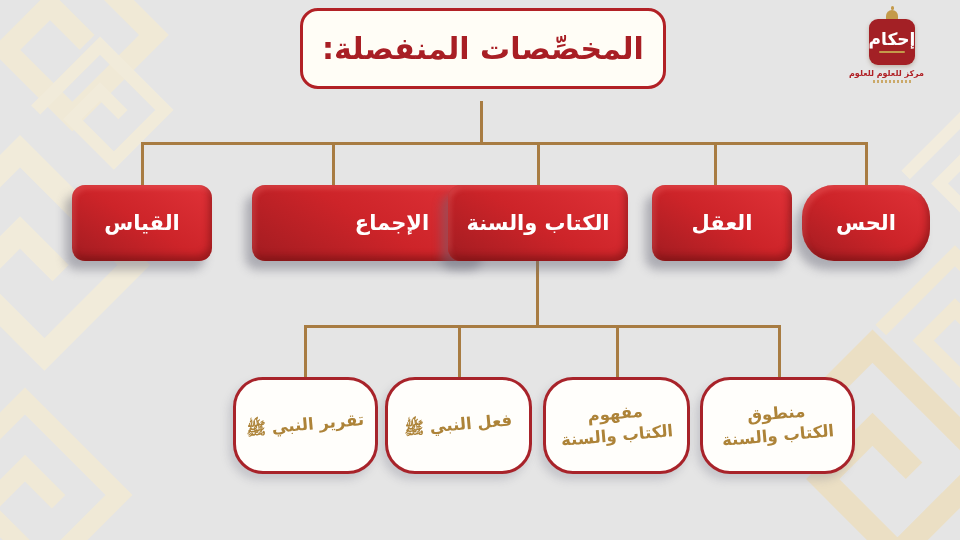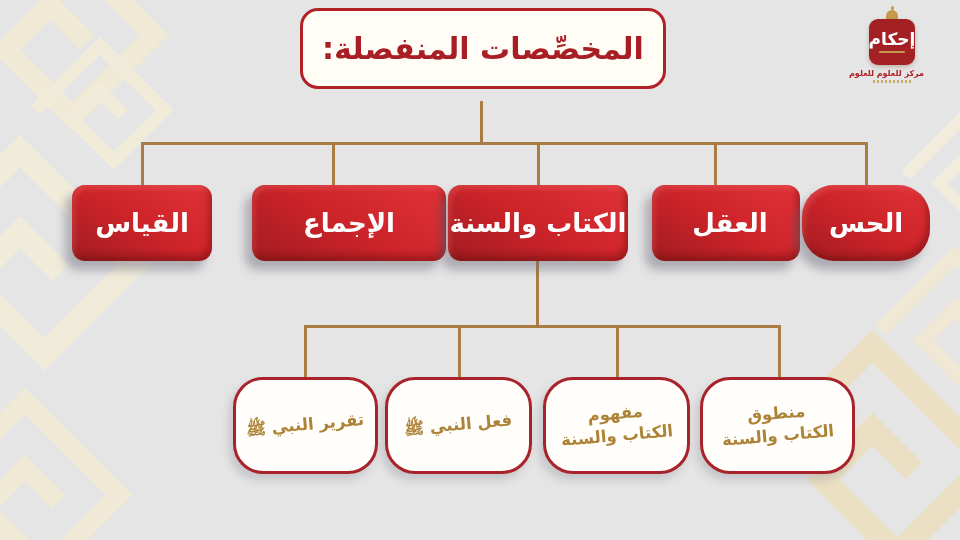--- a/index.html
+++ b/index.html
@@ -29,21 +29,21 @@
   .rbox{
     position:absolute;top:185px;height:76px;border-radius:13px;
     background:linear-gradient(211deg,#e03238 0%,#cd2429 45%,#b520256e 70%,#9a1a1f 100%);
     background-color:#c9242a;
     background:linear-gradient(211deg,#e03238 0%,#cd2429 50%,#a81d22 92%);
     box-shadow:-7px 9px 10px rgba(105,105,120,.45),
                inset -3px -5px 7px rgba(90,10,12,.45),
                inset 3px 4px 5px rgba(255,130,130,.28);
     display:flex;align-items:center;justify-content:center;
   }
-  .rbox span{direction:rtl;color:#ffffff;font-size:26px;font-weight:bold;}
+  .rbox span{direction:rtl;color:#ffffff;font-size:21px;font-weight:bold;}
   
   .wbox{
     position:absolute;top:377px;height:97px;
     background:#fffefb;border:3px solid #a8232a;border-radius:30px;
     box-shadow:-4px 6px 8px rgba(120,120,135,.28);
     display:flex;align-items:center;justify-content:center;
     box-sizing:border-box;
   }
   .wbox span{
     direction:rtl;color:#ad8338;font-size:16.5px;font-weight:bold;
@@ -139,27 +139,27 @@
   <div class="line vline" style="left:616px;top:325px;height:53px;"></div>
   <div class="line vline" style="left:778px;top:325px;height:53px;"></div>
 
   <div class="title-box">
     <span>المخصِّصات المنفصلة:</span>
   </div>
 
   <div class="rbox" style="left:72px;width:140px;">
     <span>القياس</span>
   </div>
-  <div class="rbox" style="left:252px;width:194px;">
+  <div class="rbox" style="left:252px;width:194px;padding-left:43px;">
     <span>الإجماع</span>
   </div>
   <div class="rbox" style="left:448px;width:180px;">
     <span>الكتاب والسنة</span>
   </div>
-  <div class="rbox" style="left:652px;width:140px;padding-left:8px;">
+  <div class="rbox" style="left:652px;width:140px;">
     <span>العقل</span>
   </div>
   <div class="rbox" style="left:802px;width:128px;border-radius:32px;">
     <span>الحس</span>
   </div>
 
   <div class="wbox" style="left:233px;width:145px;">
     <span>تقرير النبي ﷺ</span>
   </div>
   <div class="wbox" style="left:385px;width:147px;">

